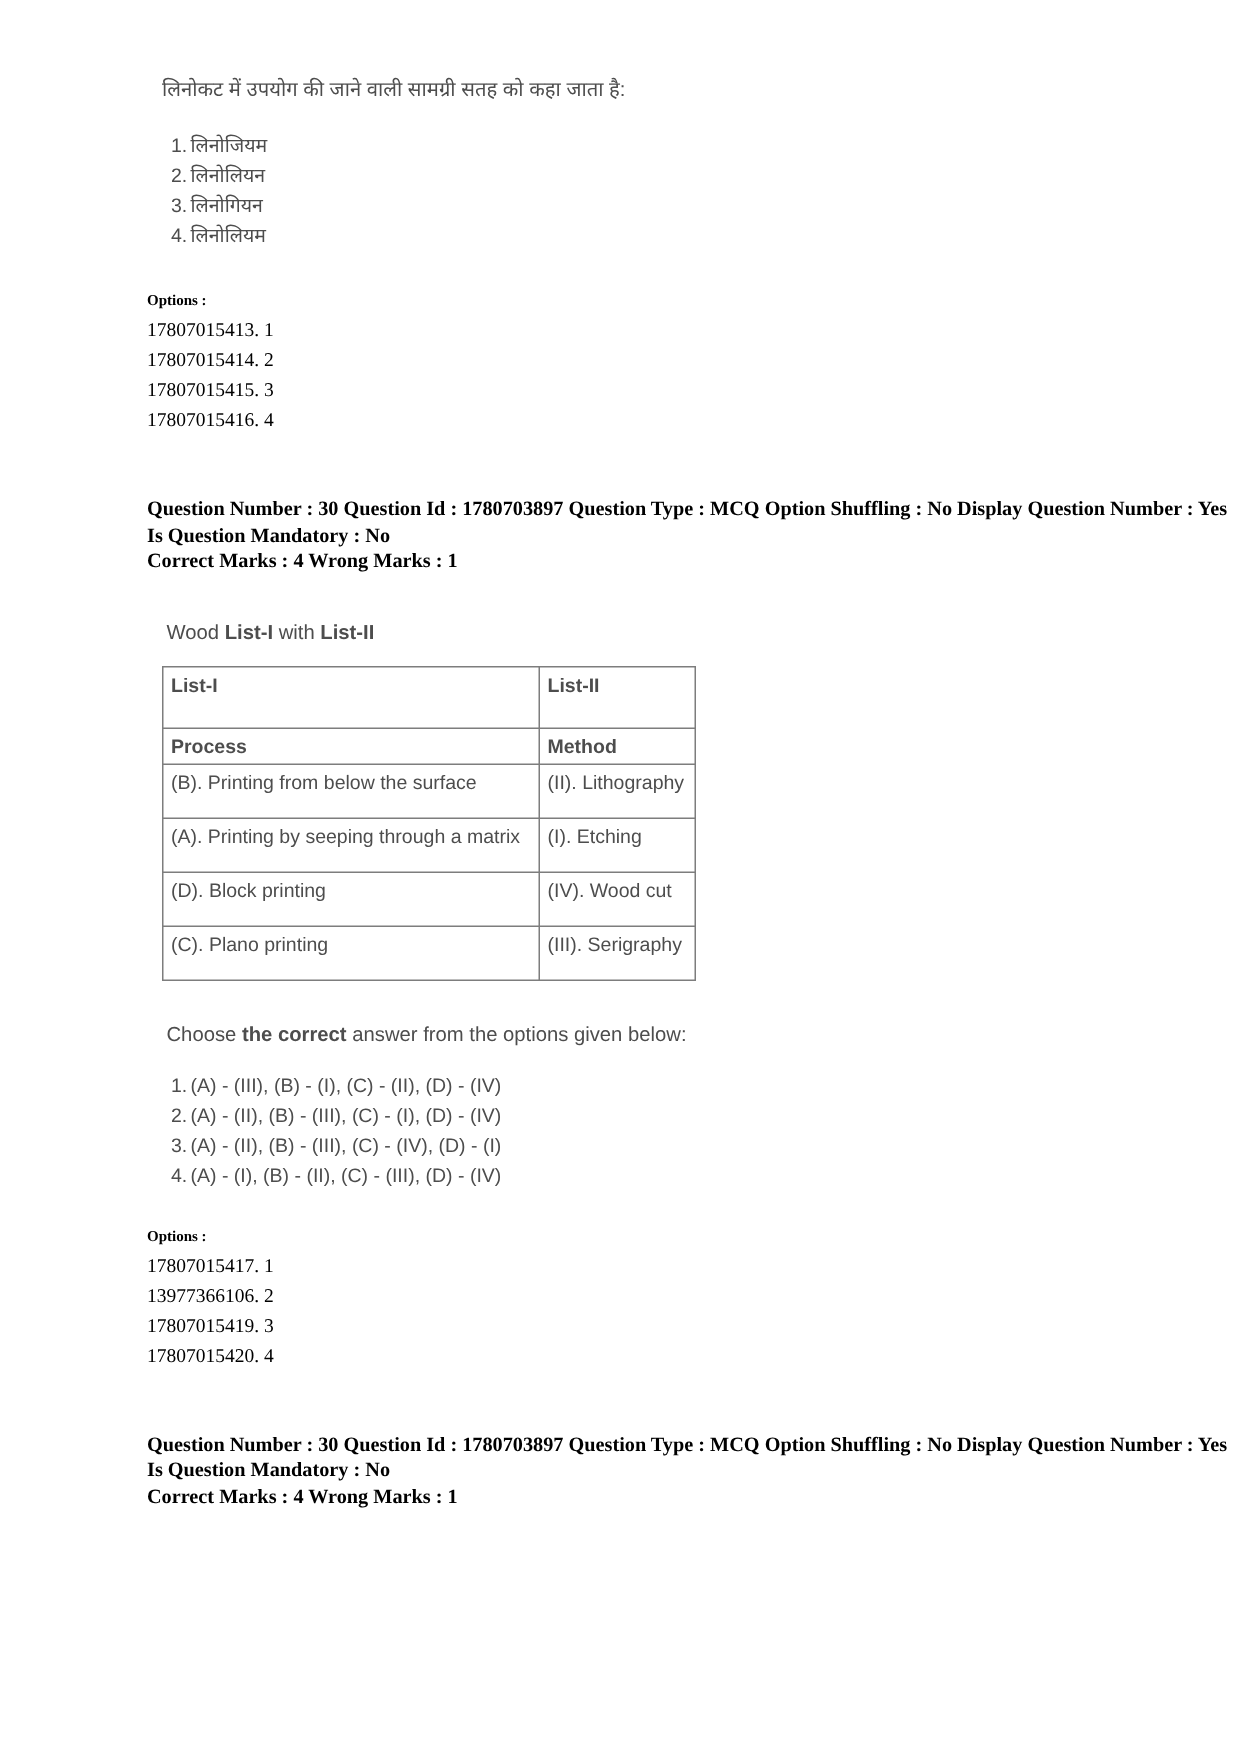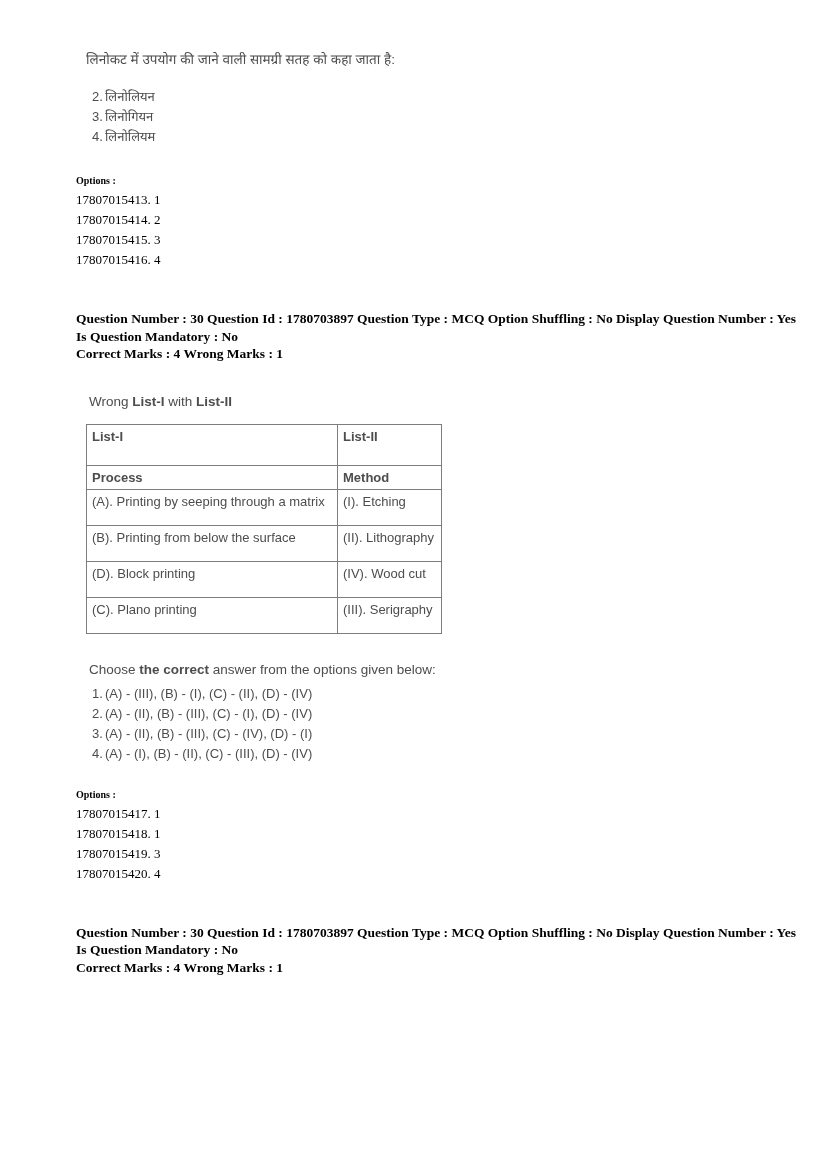--- a/index.html
+++ b/index.html
@@ -10,21 +10,21 @@
   body {
     width: 826px;
     height: 1169px;
     position: relative;
     overflow: hidden;
   }
   .page {
     box-sizing: border-box;
     width: 826px;
     height: 1097px;
-    padding: 52px 40px 0 76px;
+    padding: 52px 40px 0 98px;
   }
 
   
   .shot {
     font-family: "Liberation Sans", "DejaVu Sans", sans-serif;
     color: #4d4d4d;
   }
   .q-text {
     margin-left: 10px;
     font-size: 13.5px;
@@ -102,31 +102,32 @@
   tr.row-data td    { height: 27px; }
 
   .choose-line {
     margin-top: 28px;
     margin-left: 13px;
     font-size: 13.5px;
     line-height: 16px;
   }
   .answer-list {
     margin-left: 16px;
-    margin-top: 6px;
+    margin-top: 16px;
   }
 </style>
 </head>
 <body>
 
 <div class="page">
 
   <div class="shot">
     <div class="q-text">लिनोकट में उपयोग की जाने वाली सामग्री सतह को कहा जाता है:</div>
     <div class="choice-list">
+      <div class="choice-item"><span class="choice-num">1.</span><span>लिनोजियम</span></div>
       <div class="choice-item"><span class="choice-num">2.</span><span>लिनोलियन</span></div>
       <div class="choice-item"><span class="choice-num">3.</span><span>लिनोगियन</span></div>
       <div class="choice-item"><span class="choice-num">4.</span><span>लिनोलियम</span></div>
     </div>
   </div>
 
   <div class="serif options-block">
     <div class="options-heading">Options :</div>
     <div class="option-id">17807015413. 1</div>
     <div class="option-id">17807015414. 2</div>
@@ -134,39 +135,39 @@
     <div class="option-id">17807015416. 4</div>
   </div>
 
   <div class="serif meta-block">
     <div class="meta-line">Question Number : 30 Question Id : 1780703897 Question Type : MCQ Option Shuffling : No Display Question Number : Yes</div>
     <div class="meta-line">Is Question Mandatory : No</div>
     <div class="meta-line">Correct Marks : 4 Wrong Marks : 1</div>
   </div>
 
   <div class="shot">
-    <div class="match-heading"><span>Wrong </span><span class="b">List-I</span><span> with </span><span class="b">List-II</span></div>
+    <div class="match-heading"><span>Wood </span><span class="b">List-I</span><span> with </span><span class="b">List-II</span></div>
 
     <table class="match-table">
       <tbody>
         <tr class="row-list">
           <td class="col1">List-I</td>
           <td class="col2">List-II</td>
         </tr>
         <tr class="row-subhead">
           <td class="col1">Process</td>
           <td class="col2">Method</td>
         </tr>
         <tr class="row-data">
+          <td class="col1">(B). Printing from below the surface</td>
+          <td class="col2">(II). Lithography</td>
+        </tr>
+        <tr class="row-data">
           <td class="col1">(A). Printing by seeping through a matrix</td>
           <td class="col2">(I). Etching</td>
-        </tr>
-        <tr class="row-data">
-          <td class="col1">(B). Printing from below the surface</td>
-          <td class="col2">(II). Lithography</td>
         </tr>
         <tr class="row-data">
           <td class="col1">(D). Block printing</td>
           <td class="col2">(IV). Wood cut</td>
         </tr>
         <tr class="row-data">
           <td class="col1">(C). Plano printing</td>
           <td class="col2">(III). Serigraphy</td>
         </tr>
       </tbody>
@@ -178,21 +179,21 @@
       <div class="choice-item"><span class="choice-num">1.</span><span>(A) - (III), (B) - (I), (C) - (II), (D) - (IV)</span></div>
       <div class="choice-item"><span class="choice-num">2.</span><span>(A) - (II), (B) - (III), (C) - (I), (D) - (IV)</span></div>
       <div class="choice-item"><span class="choice-num">3.</span><span>(A) - (II), (B) - (III), (C) - (IV), (D) - (I)</span></div>
       <div class="choice-item"><span class="choice-num">4.</span><span>(A) - (I), (B) - (II), (C) - (III), (D) - (IV)</span></div>
     </div>
   </div>
 
   <div class="serif options-block" style="margin-top:21px">
     <div class="options-heading">Options :</div>
     <div class="option-id">17807015417. 1</div>
-    <div class="option-id">17807015418. 1</div>
+    <div class="option-id">13977366106. 2</div>
     <div class="option-id">17807015419. 3</div>
     <div class="option-id">17807015420. 4</div>
   </div>
 
   <div class="serif meta-block">
     <div class="meta-line">Question Number : 30 Question Id : 1780703897 Question Type : MCQ Option Shuffling : No Display Question Number : Yes</div>
     <div class="meta-line">Is Question Mandatory : No</div>
     <div class="meta-line">Correct Marks : 4 Wrong Marks : 1</div>
   </div>
 

